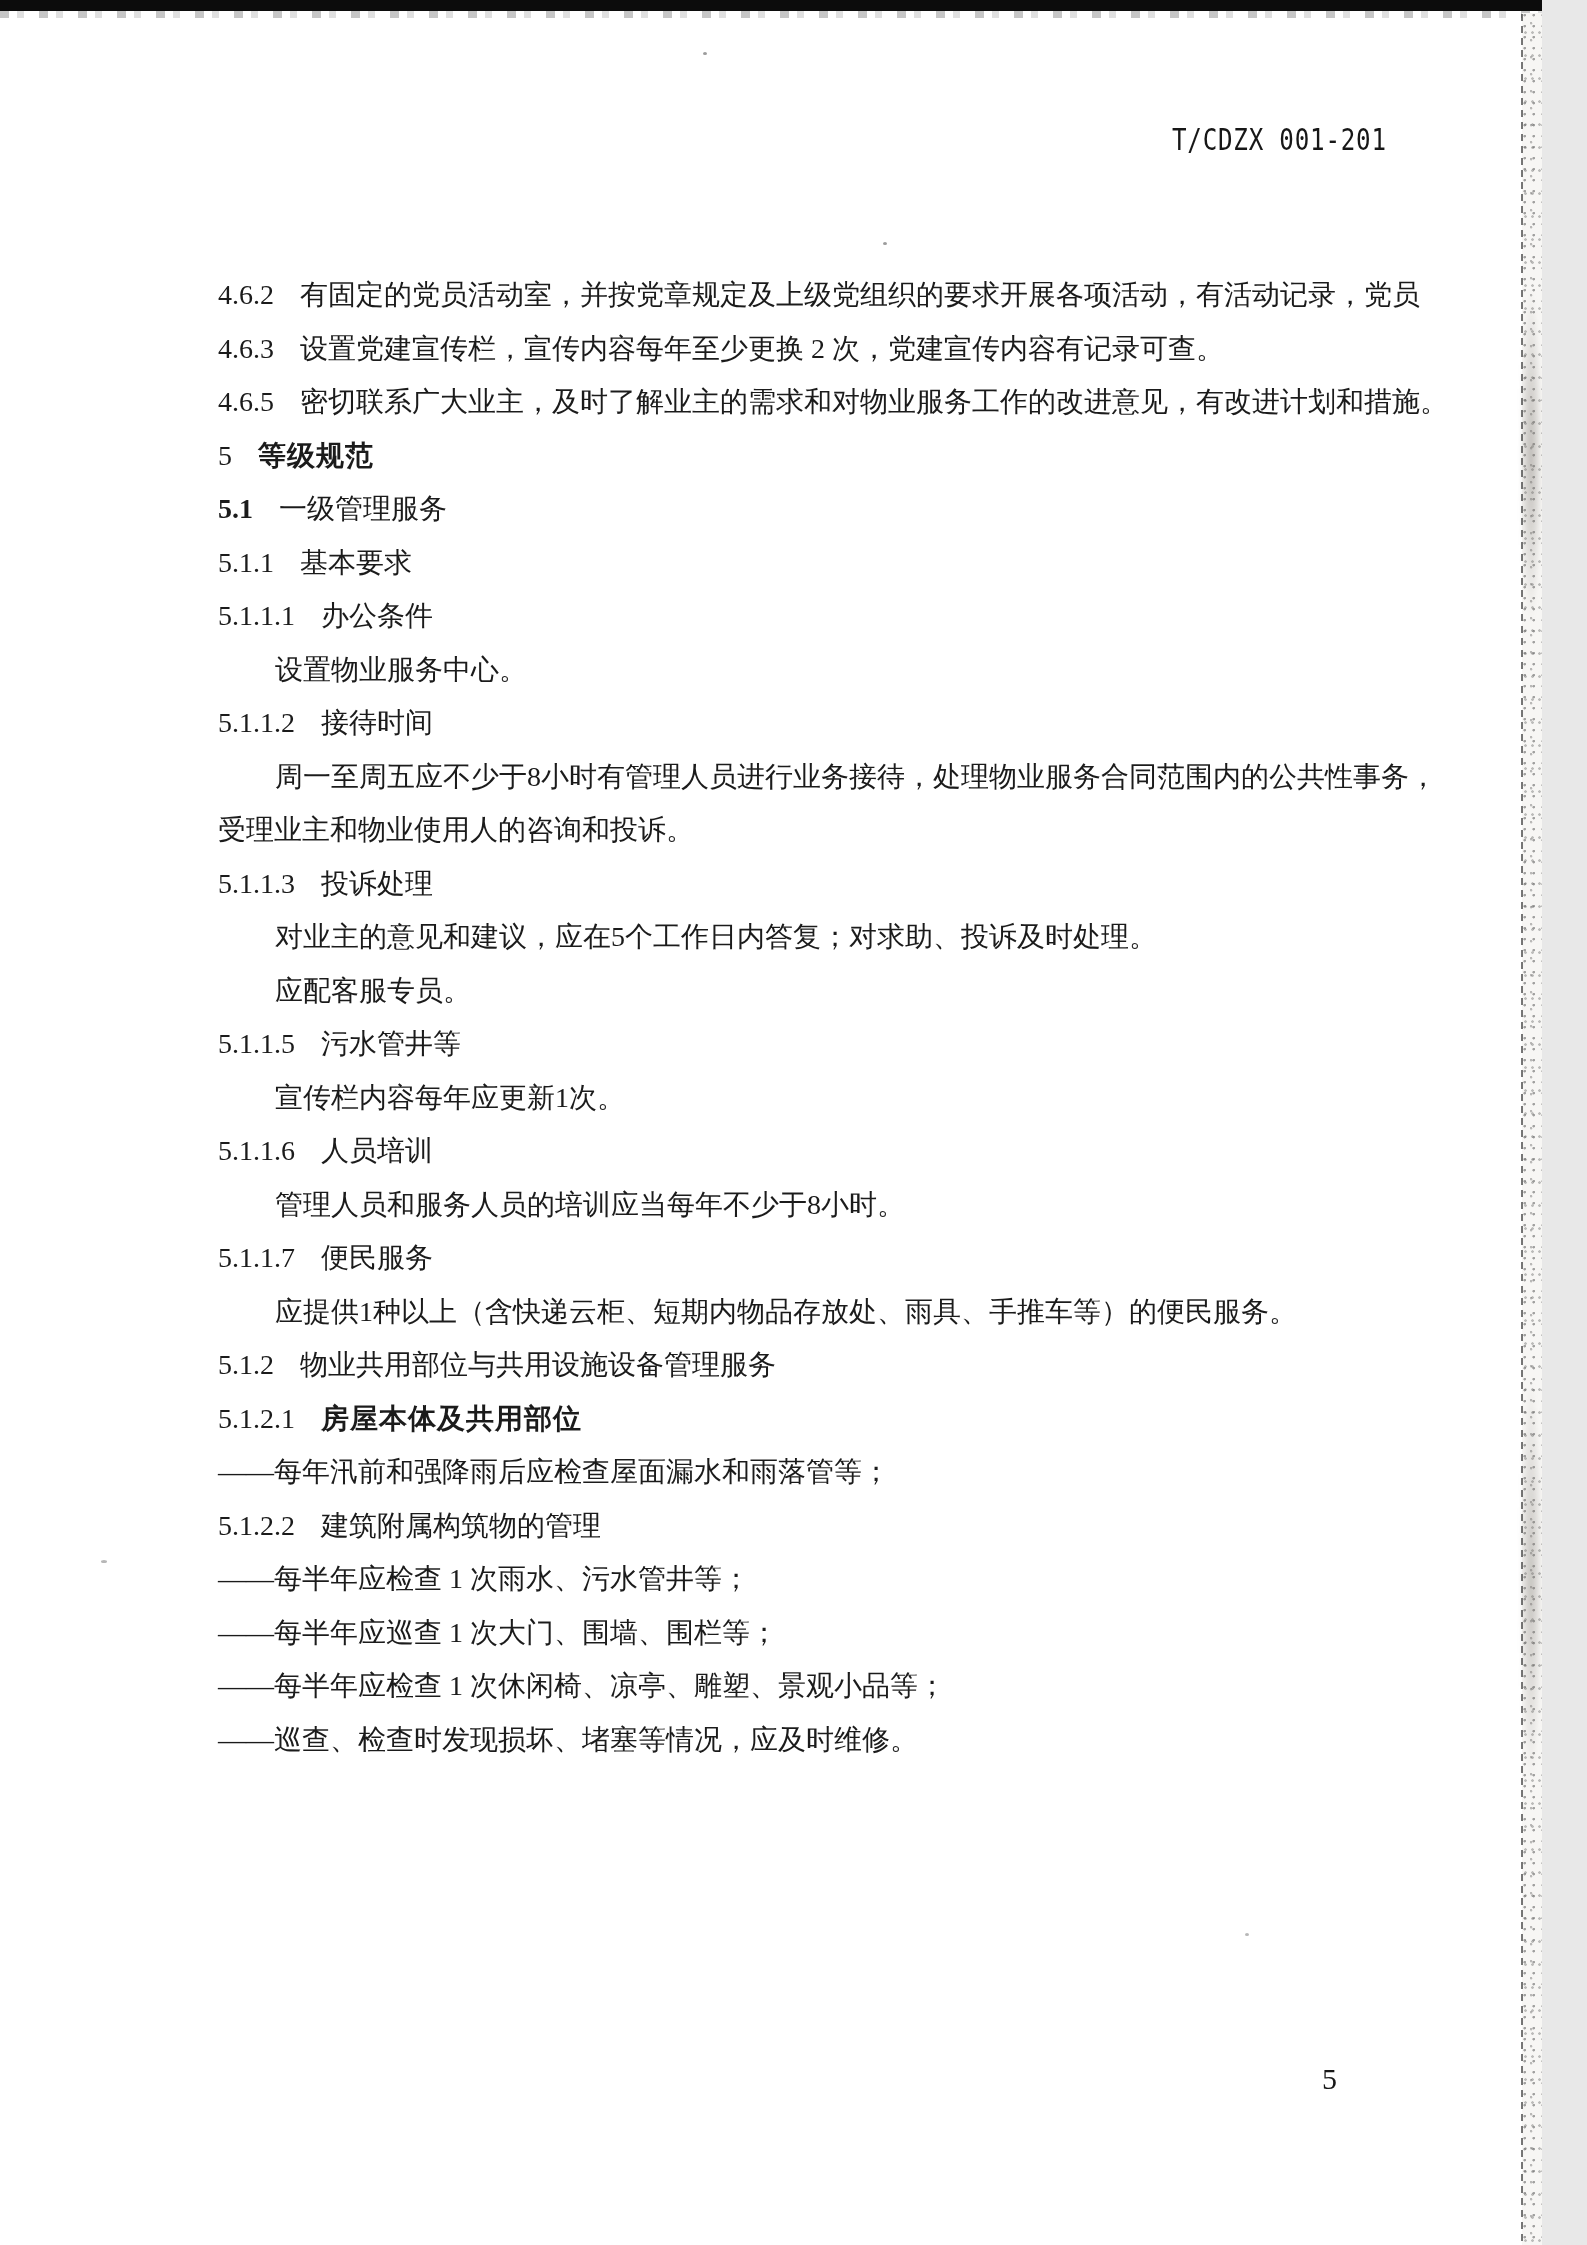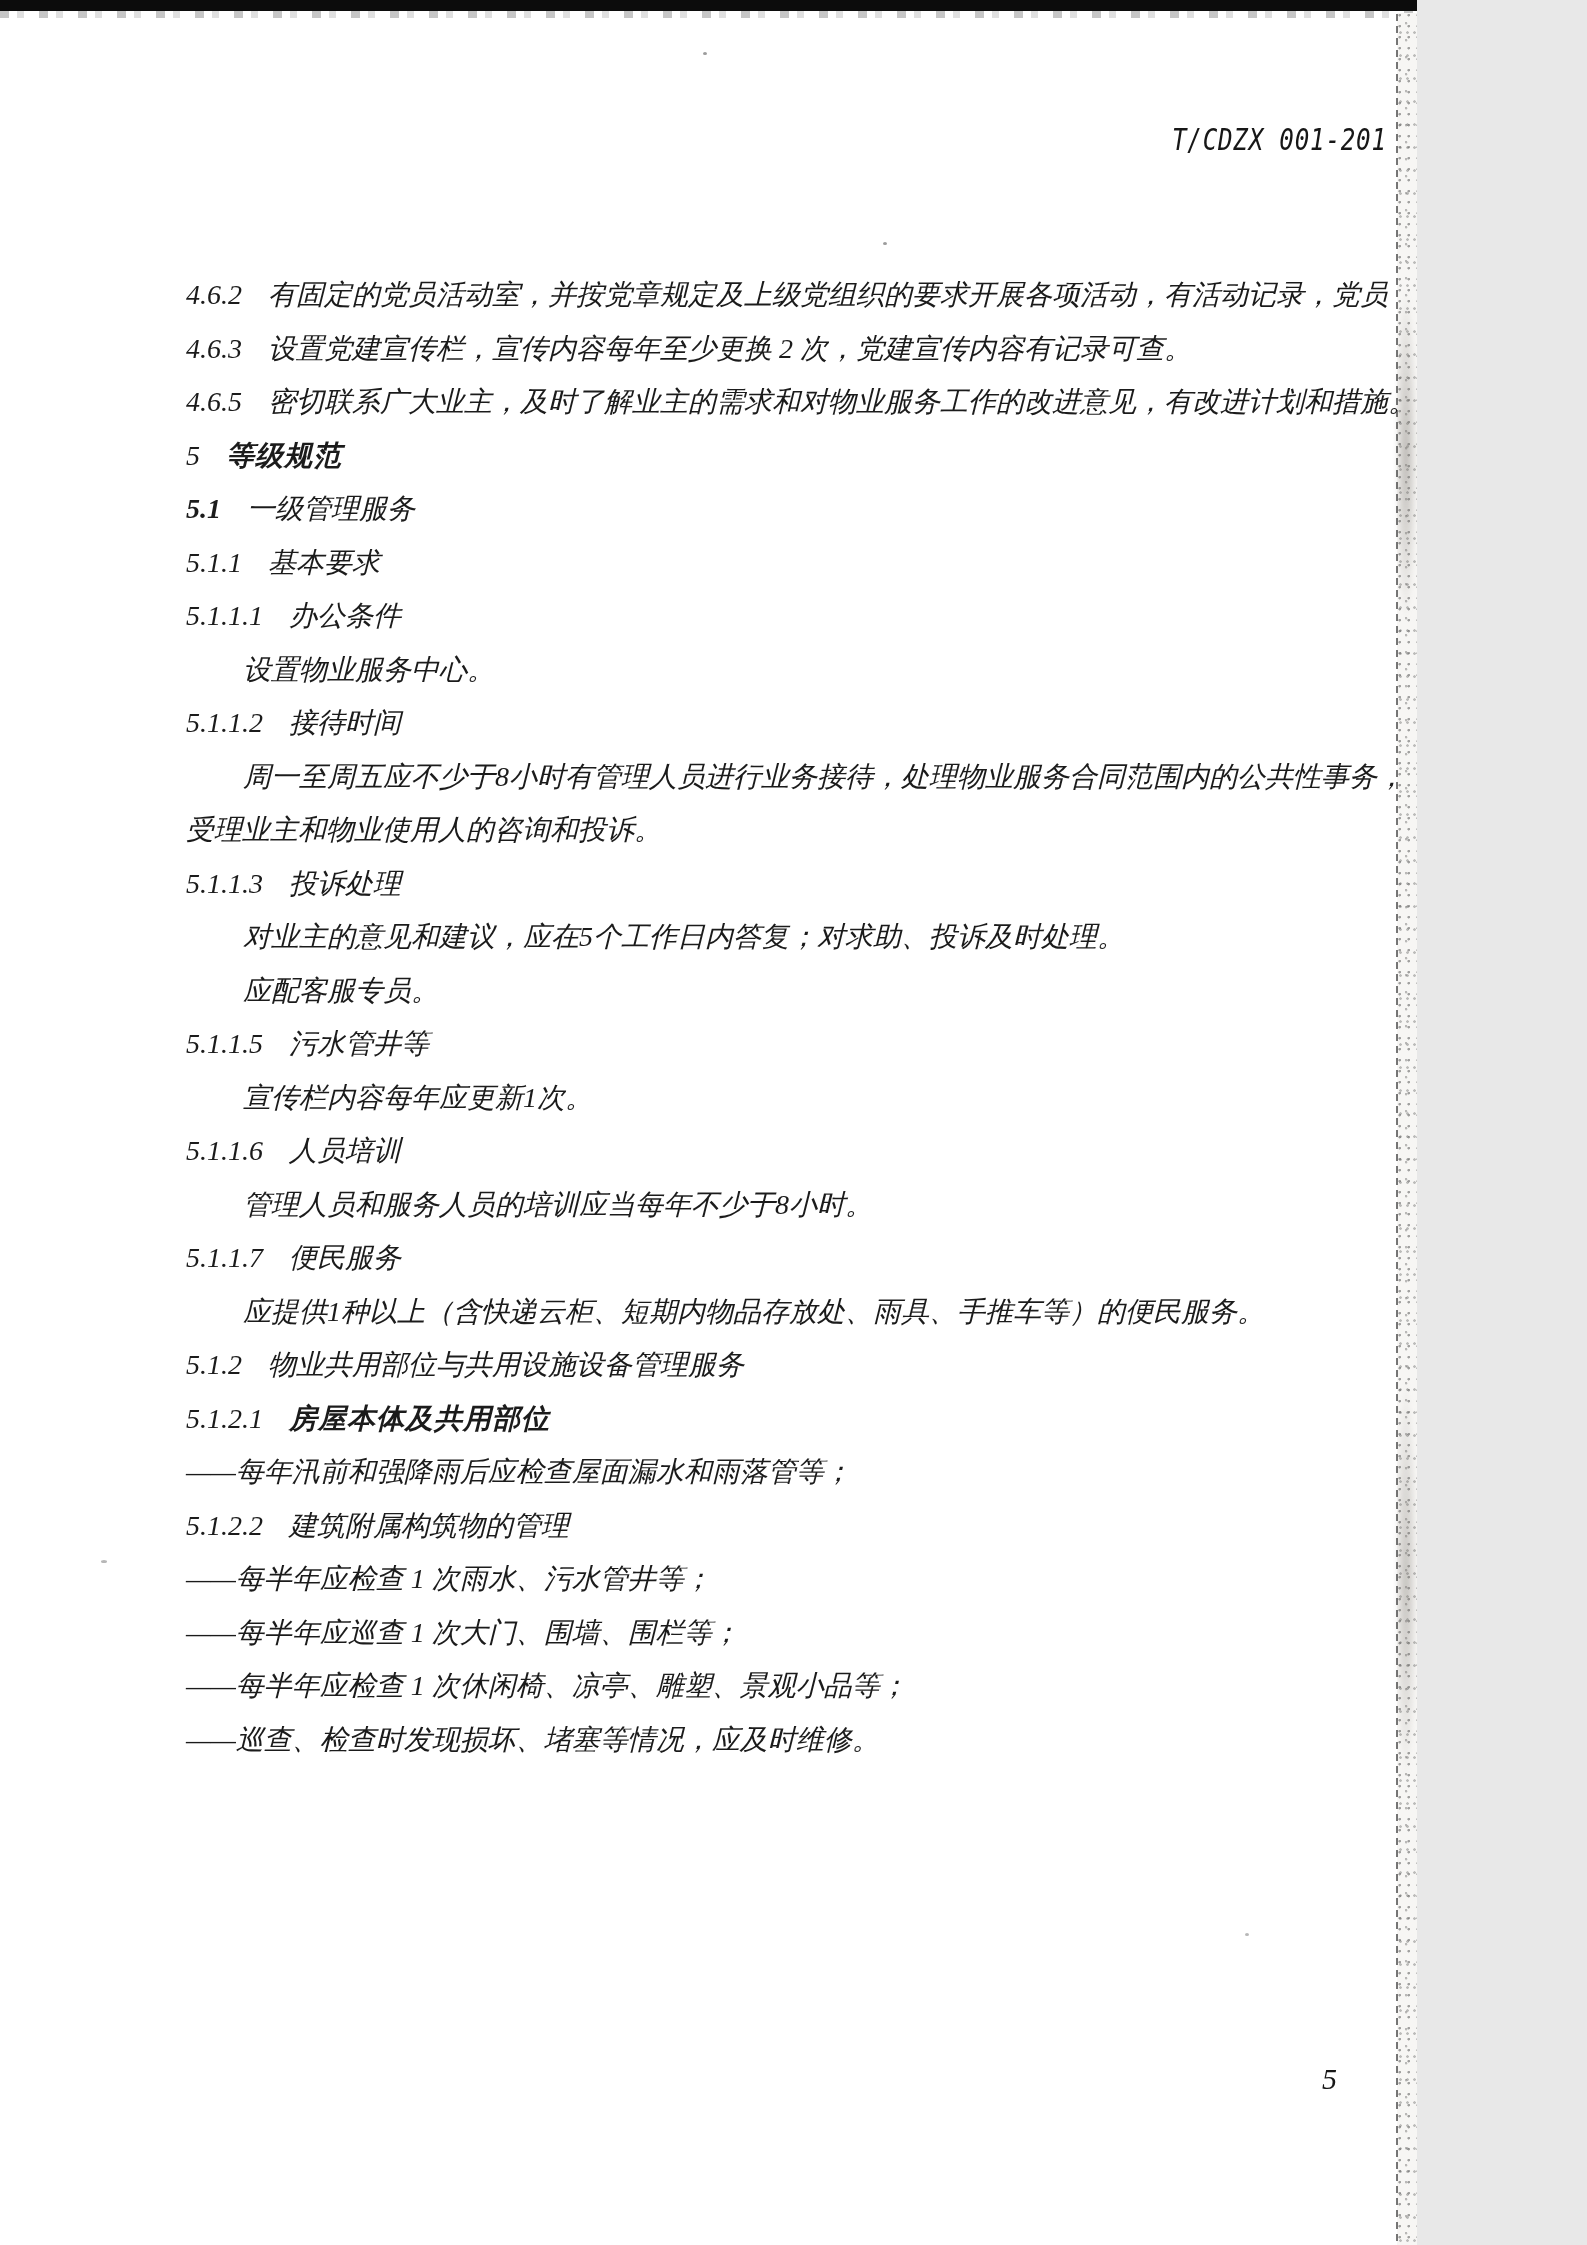--- a/index.html
+++ b/index.html
@@ -1,24 +1,23 @@
 <!DOCTYPE html>
 <html><head>
 <meta charset="utf-8">
 <style>
   html, body { margin: 0; padding: 0; background: #e8e8e8; }
   .page {
     position: relative;
-    width: 1417px;
+    width: 1542px;
     height: 2245px;
     background: #ffffff;
     overflow: hidden;
     font-family: "Liberation Serif", "DejaVu Serif", serif;
     color: #1b1b1b;
-    font-style: italic;
   }
 
   
   .top-bar {
     position: absolute; top: 0; left: 0; right: 0; height: 11px;
     background: #0c0c0c;
   }
   .top-fringe {
     position: absolute; top: 11px; left: 0; right: 0; height: 7px;
     background:
@@ -65,21 +64,21 @@
     position: absolute; left: 1322px; top: 2064px;
     font-size: 30px; line-height: 30px; color: #171717;
   }
 
   
   .doc-lines {
     position: absolute; left: 186px; top: 268px; width: 1260px;
   }
   .line {
     height: 53.5px; line-height: 53.5px;
-    font-size: 28px; white-space: nowrap; color: #1b1b1b;
+    font-size: 28px; white-space: nowrap; color: #1b1b1b; margin-left: 32px;
   }
   .num { display: inline-block; margin-right: 26px; }
   .style-indent { padding-left: 57px; }
   .style-h1 .txt, .style-h3 .txt {
     font-family: "Liberation Sans", "DejaVu Sans", sans-serif;
     font-weight: bold; letter-spacing: 1px; text-align: center;
   }
   .style-h2 .num { font-weight: bold; }
 </style>
 </head>

